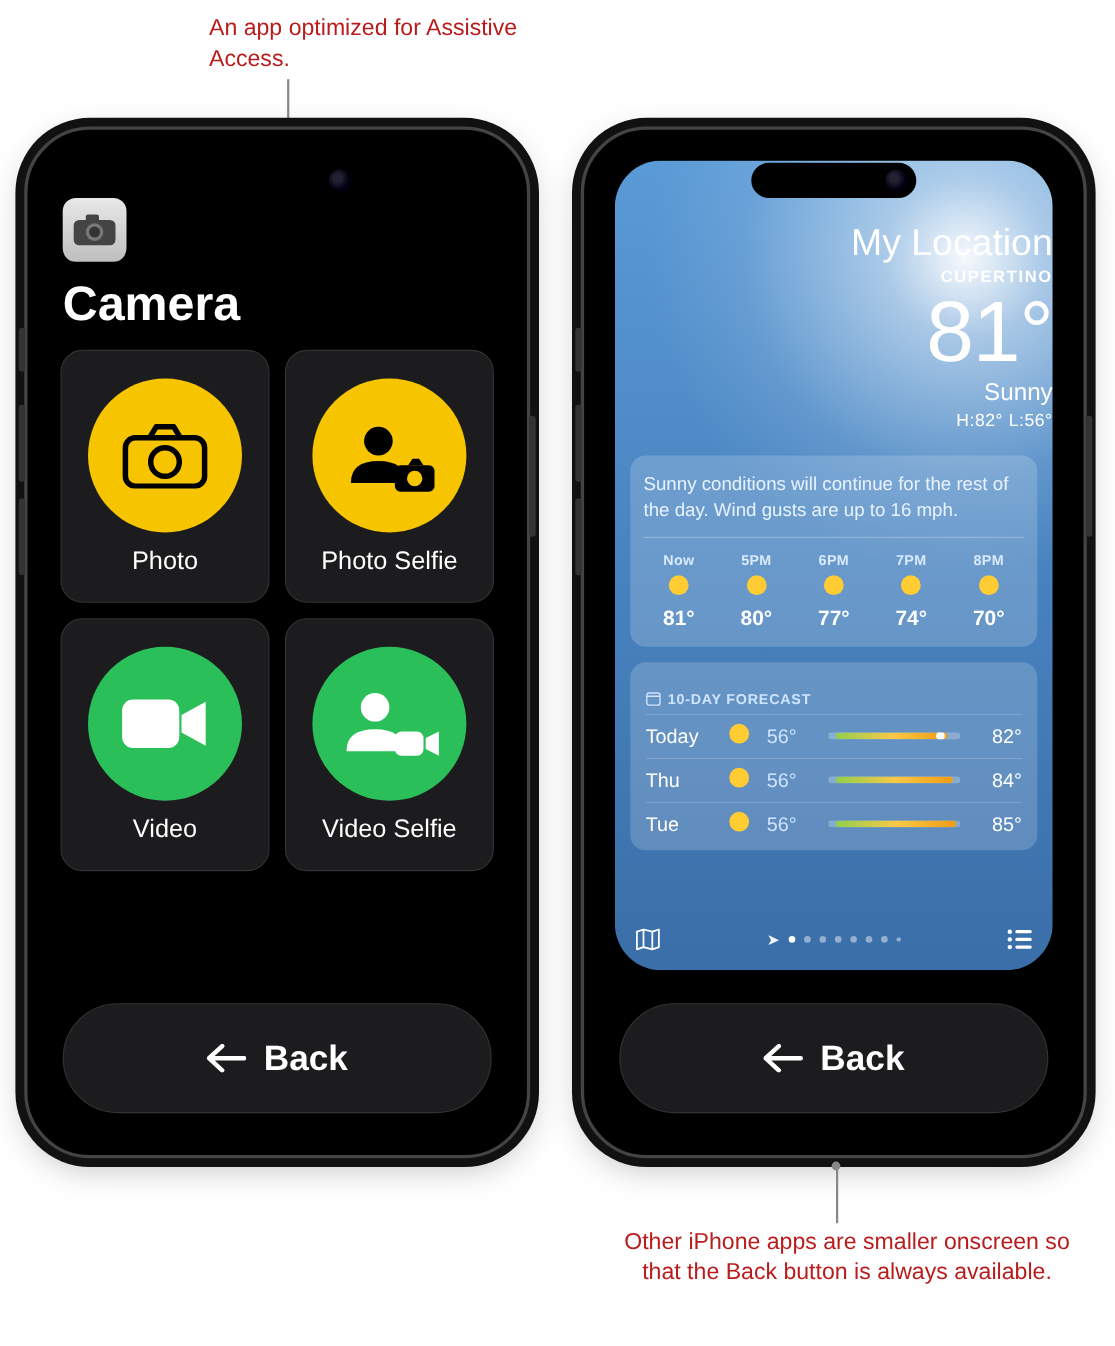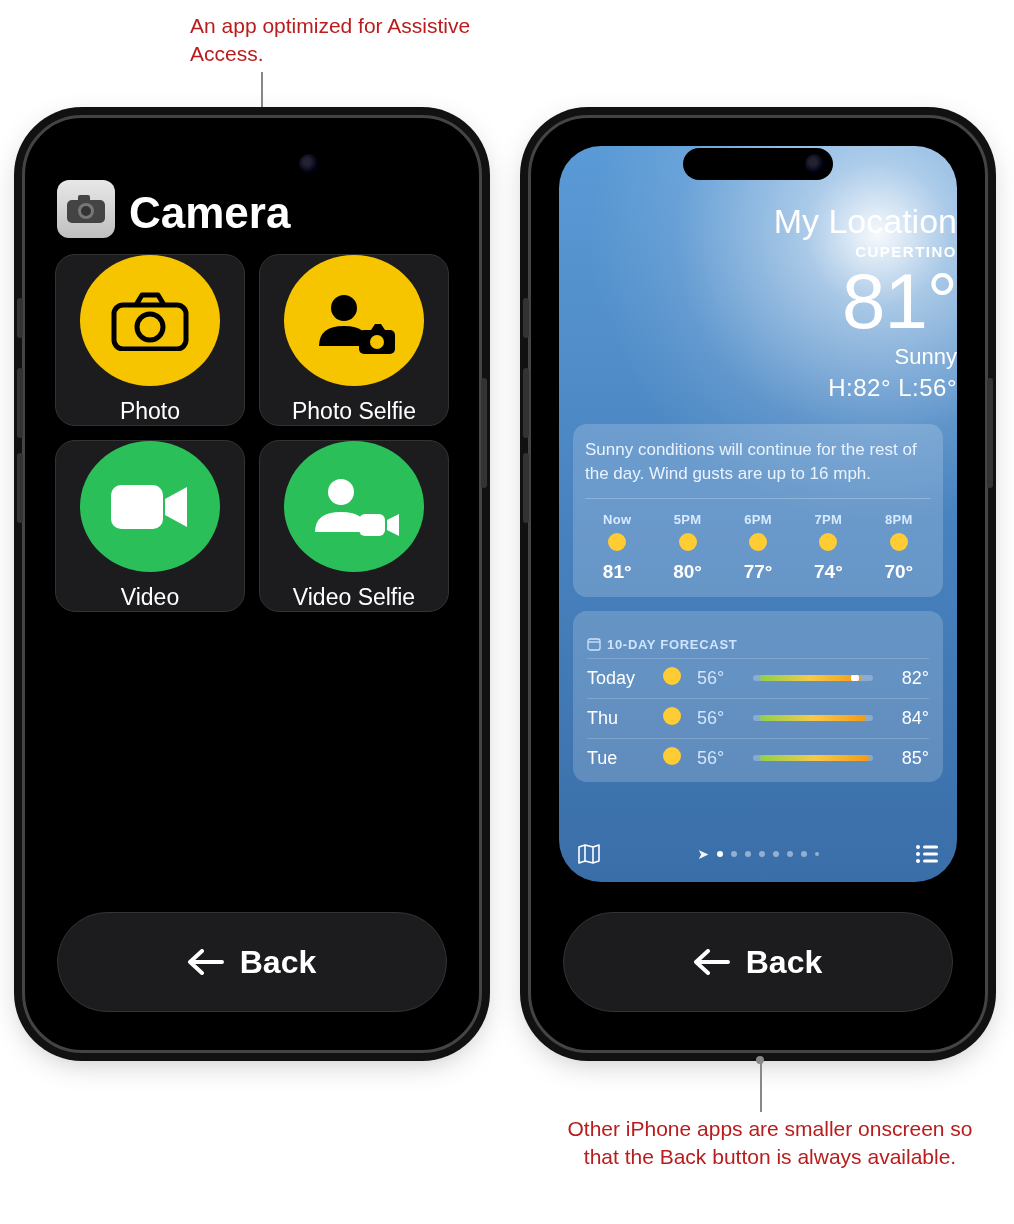--- a/index.html
+++ b/index.html
@@ -59,22 +59,23 @@
     position: absolute;
     top: 12px; left: 12px; right: 12px; bottom: 12px;
     border-radius: 50px;
     overflow: hidden;
     background: #000;
   }
 
   
   .camera-app { position:absolute; inset:0; background:#000; color:#fff; }
   .camera-header {
-    display:flex; align-items:flex-end; gap:14px;
+    display:flex; align-items:flex-start; gap:14px;
     padding: 50px 20px 10px 20px;
+    flex-direction: column;
   }
   .camera-app-icon {
     width:58px; height:58px; border-radius:12px;
     background: linear-gradient(#e8e8e8,#bfbfbf);
     display:flex; align-items:center; justify-content:center;
   }
   .camera-title { font-size:44px; font-weight:700; }
 
   .grid {
     display:grid;
@@ -83,21 +84,21 @@
     padding: 6px 18px 0 18px;
   }
   .tile {
     background:#1c1c1e;
     border:1.5px solid #333;
     border-radius:20px;
     display:flex;
     flex-direction:column;
     align-items:center;
     justify-content:center;
-    height: 172px;
+    height: 230px;
     gap:12px;
     cursor:pointer;
   }
   .circle {
     width:140px; height:140px; border-radius:50%;
     display:flex; align-items:center; justify-content:center;
   }
   .circle.yellow { background:#f6c500; color:#000; }
   .circle.green  { background:#2bbf5a; color:#fff; }
   .tile-label { font-size:23px; font-weight:500; }
@@ -130,21 +131,21 @@
     background:
       radial-gradient(circle at 80% 12%, rgba(255,255,255,0.95) 0%, rgba(255,255,255,0.5) 10%, rgba(255,255,255,0.1) 28%, transparent 40%),
       linear-gradient(#5a9ad6 0%, #4781bd 55%, #3a6ea8 100%);
     color:#fff;
   }
   .w-header { text-align:right; padding-top:56px; }
   .w-mylocation { font-size:34px; font-weight:400; margin-bottom:2px; }
   .w-city { font-size:15px; letter-spacing:1.5px; font-weight:600;padding-left:36px; }
   .w-temp { font-size:78px; font-weight:200; line-height:1; margin-top:2px; letter-spacing:-1px;}
   .w-cond { font-size:22px; margin-top:4px; }
-  .w-hilo { font-size:24px; margin-top:4px; letter-spacing:0.5px;}
+  .w-hilo { font-size:16px; margin-top:4px; letter-spacing:0.5px;}
 
   .w-panel {
     margin: 22px 14px 0 14px;
     background: rgba(255,255,255,0.18);
     border-radius:14px;
     padding:14px 12px;
     font-size:16px;
   }
   .w-summary { font-size:17px; line-height:1.4; color:#e9f3ff; border-bottom:1px solid rgba(255,255,255,0.25); padding-bottom:12px; margin-bottom:13px;}
   .w-hourly { display:flex; justify-content:space-between; gap:6px;}

